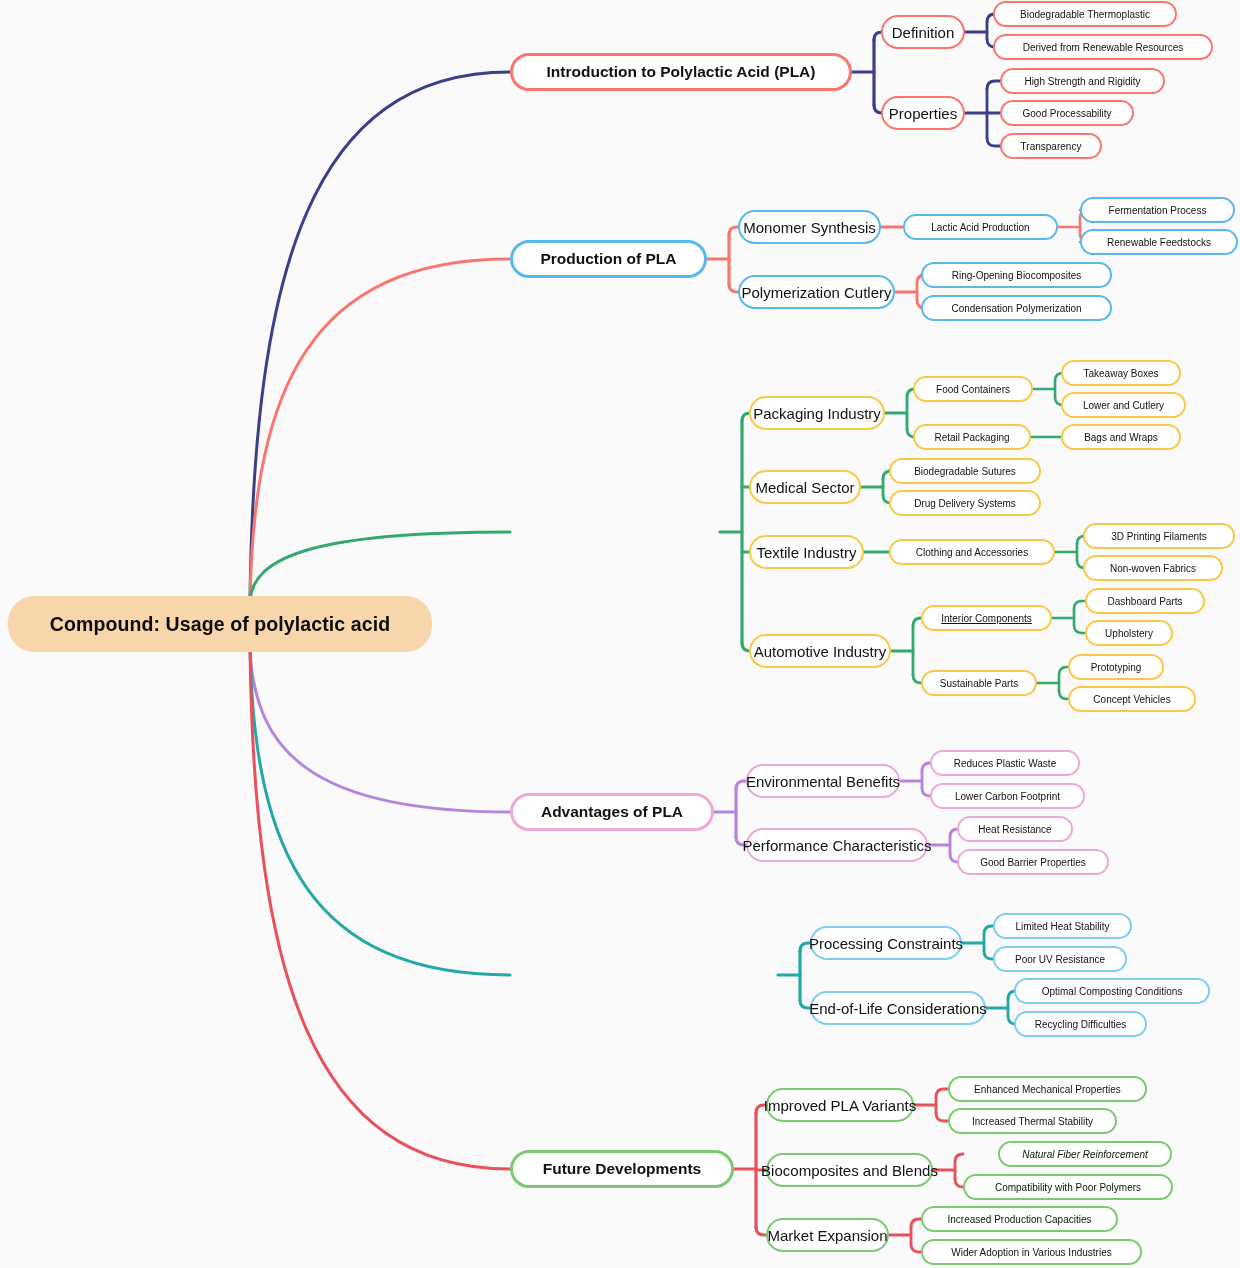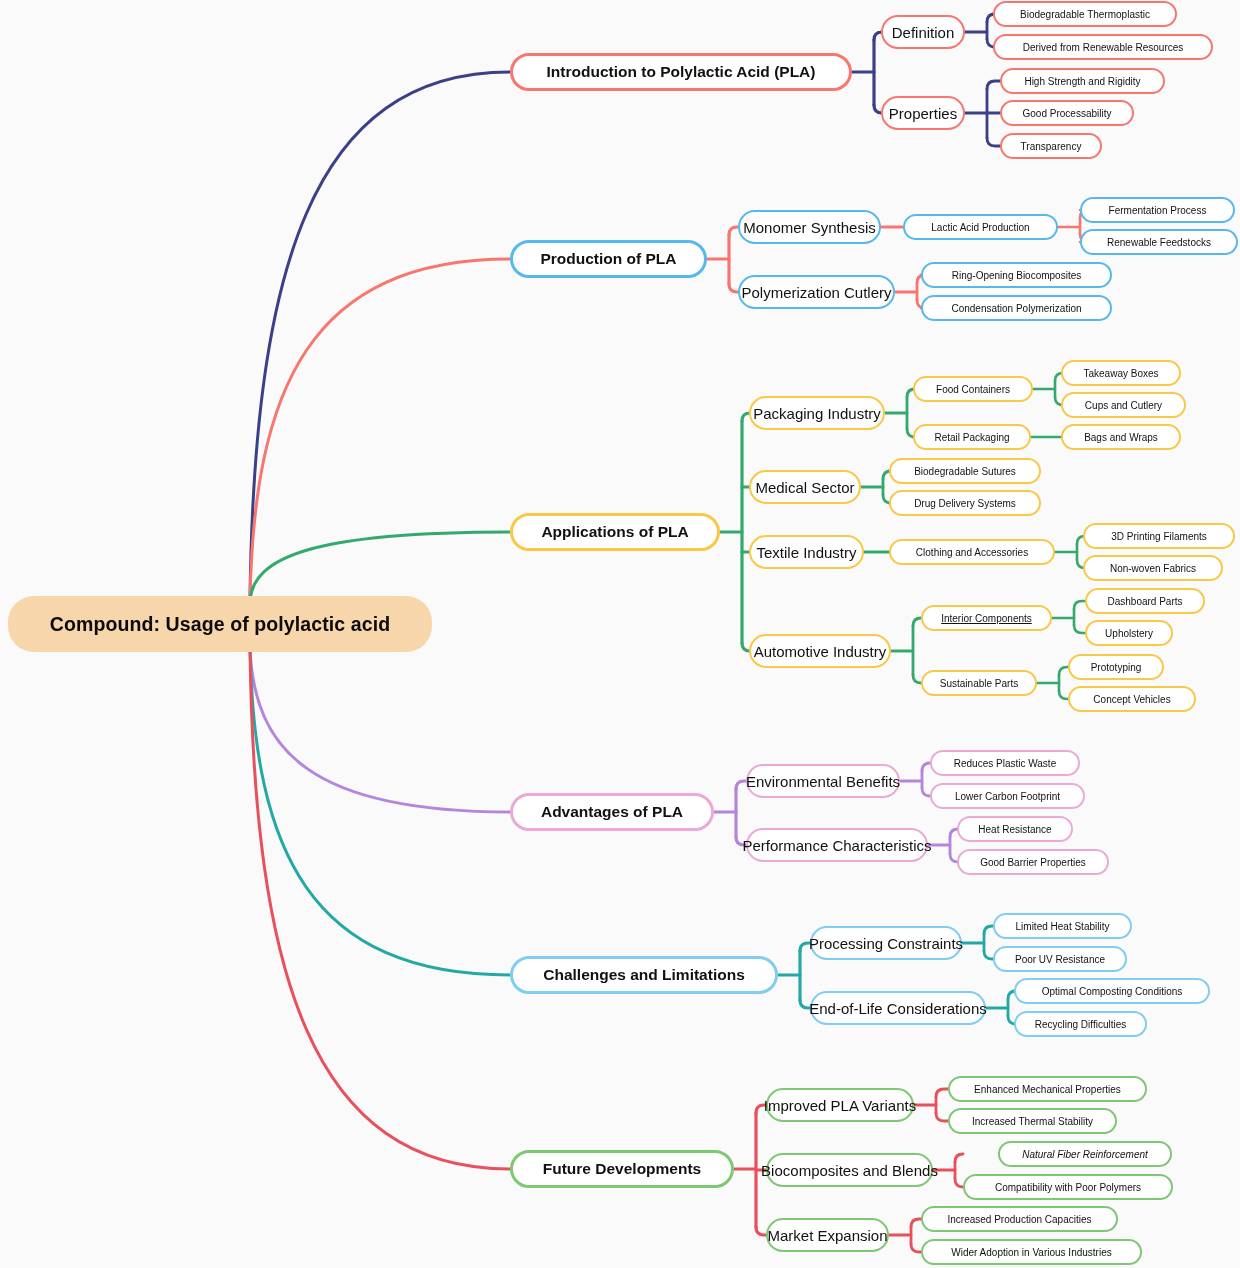--- a/index.html
+++ b/index.html
@@ -230,34 +230,31 @@
     </div>
     <div class="node lvl2" style="left: 738px; top: 292px; width: 157px; border-color: rgb(87, 185, 235);">
       <span>Polymerization Cutlery</span>
     </div>
     <div class="node lvl3" style="left: 921px; top: 275px; width: 191px; border-color: rgb(87, 185, 235);">
       <span>Ring-Opening Biocomposites</span>
     </div>
     <div class="node lvl3" style="left: 921px; top: 308px; width: 191px; border-color: rgb(87, 185, 235);">
       <span>Condensation Polymerization</span>
     </div>
-    <div class="node lvl1" style="left: 510px; top: 532px; width: 210px; border-color: rgb(249, 200, 70);">
-      <span>Applications of PLA</span>
-    </div>
     <div class="node lvl2" style="left: 749px; top: 413px; width: 136px; border-color: rgb(249, 200, 70);">
       <span>Packaging Industry</span>
     </div>
     <div class="node lvl3" style="left: 913px; top: 389px; width: 120px; border-color: rgb(249, 200, 70);">
       <span>Food Containers</span>
     </div>
     <div class="node lvl3" style="left: 1061px; top: 373px; width: 120px; border-color: rgb(249, 200, 70);">
       <span>Takeaway Boxes</span>
     </div>
     <div class="node lvl3" style="left: 1061px; top: 405px; width: 125px; border-color: rgb(249, 200, 70);">
-      <span>Cups and Cutlery</span>
+      <span>Lower and Cutlery</span>
     </div>
     <div class="node lvl3" style="left: 913px; top: 437px; width: 118px; border-color: rgb(249, 200, 70);">
       <span>Retail Packaging</span>
     </div>
     <div class="node lvl3" style="left: 1061px; top: 437px; width: 120px; border-color: rgb(249, 200, 70);">
       <span>Bags and Wraps</span>
     </div>
     <div class="node lvl2" style="left: 749px; top: 487px; width: 112px; border-color: rgb(249, 200, 70);">
       <span>Medical Sector</span>
     </div>
@@ -313,23 +310,20 @@
       <span>Lower Carbon Footprint</span>
     </div>
     <div class="node lvl2" style="left: 746px; top: 845px; width: 182px; border-color: rgb(237, 169, 214);">
       <span>Performance Characteristics</span>
     </div>
     <div class="node lvl3" style="left: 957px; top: 829px; width: 116px; border-color: rgb(237, 169, 214);">
       <span>Heat Resistance</span>
     </div>
     <div class="node lvl3" style="left: 957px; top: 862px; width: 152px; border-color: rgb(237, 169, 214);">
       <span>Good Barrier Properties</span>
-    </div>
-    <div class="node lvl1" style="left: 510px; top: 975px; width: 268px; border-color: rgb(127, 205, 240);">
-      <span>Challenges and Limitations</span>
     </div>
     <div class="node lvl2" style="left: 810px; top: 943px; width: 152px; border-color: rgb(127, 205, 240);">
       <span>Processing Constraints</span>
     </div>
     <div class="node lvl3" style="left: 993px; top: 926px; width: 139px; border-color: rgb(127, 205, 240);">
       <span>Limited Heat Stability</span>
     </div>
     <div class="node lvl3" style="left: 993px; top: 959px; width: 134px; border-color: rgb(127, 205, 240);">
       <span>Poor UV Resistance</span>
     </div>

